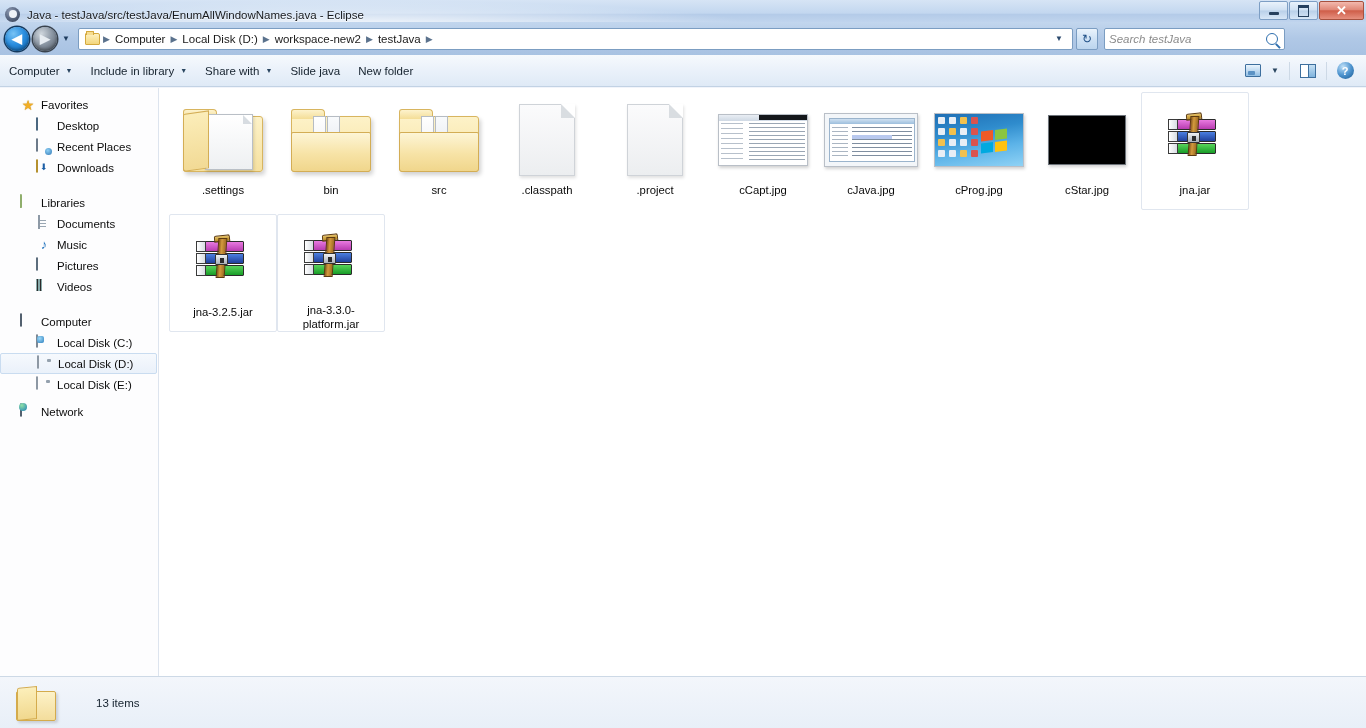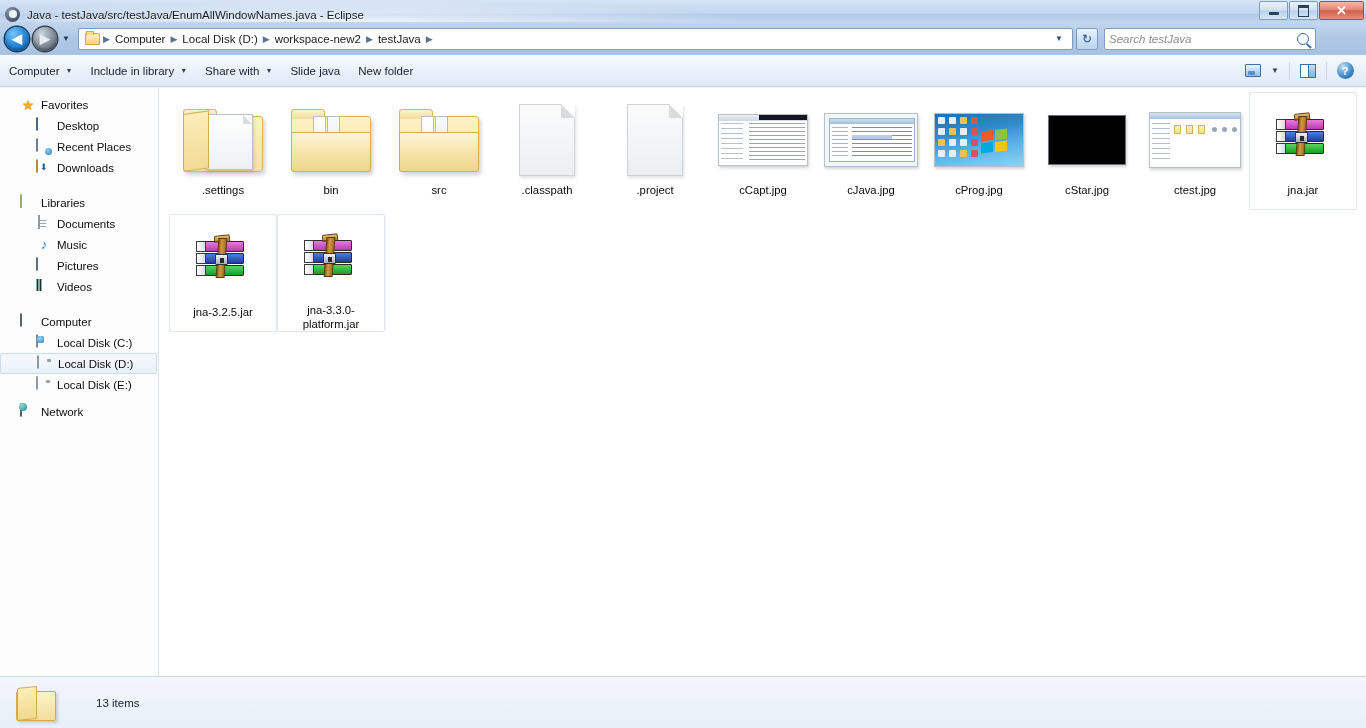--- a/index.html
+++ b/index.html
@@ -106,21 +106,21 @@
   .crumb-spacer { flex:1 1 auto; }
   .crumb-caret { font-size:8px; color:#2c4a6e; padding:0 6px 0 4px; }
   .refreshbtn {
     width:22px; height:22px; margin-left:3px;
     border:1px solid #7b9dc2; border-radius:2px;
     background: linear-gradient(180deg,#eaf3fc 0%, #cfe2f5 50%, #bcd5ee 100%);
     display:flex; align-items:center; justify-content:center;
     font-size:12px; color:#1f4f86;
   }
   .searchbox {
-    width:212px; height:22px; margin-left:6px; margin-right:8px;
+    width:181px; height:22px; margin-left:6px; margin-right:8px;
     background:#fff; border:1px solid #7b9dc2; border-radius:2px;
     display:flex; align-items:center; padding:0 4px; flex:0 0 auto;
   }
   .searchbox .ph { font-size:11.5px; color:#8b8b8b; font-style:italic; flex:1 1 auto; }
   .mag {
     width:12px; height:12px; border:1.8px solid #2f6fae; border-radius:50%;
     position:relative; flex:0 0 auto; margin-right:2px;
   }
   .mag:after {
     content:""; position:absolute; right:-4px; bottom:-3px; width:6px; height:1.8px;
@@ -733,39 +733,20 @@
         <div class="label">cProg.jpg</div>
       </div>
 
       <div class="item">
         <div class="thumbwrap">
           <div class="photo ph-cstar"></div>
         </div>
         <div class="label">cStar.jpg</div>
       </div>
 
-      <div class="item">
-        <div class="thumbwrap">
-          <div class="photo ph-ctest">
-            <div class="tt"></div>
-              <div class="lft"></div>
-            <div class="grid">
-                <i></i>
-                <i></i>
-                <i></i>
-              </div>
-            <div class="dots">
-                <i></i>
-                <i></i>
-                <i></i>
-              </div>
-          </div>
-        </div>
-        <div class="label">ctest.jpg</div>
-      </div>
 
       <div class="item hl">
         <div class="thumbwrap">
           <div class="rar">
             <div class="bk b1"></div>
               <div class="pg p1"></div>
             <div class="bk b2"></div>
               <div class="pg p2"></div>
             <div class="bk b3"></div>
               <div class="pg p3"></div>

